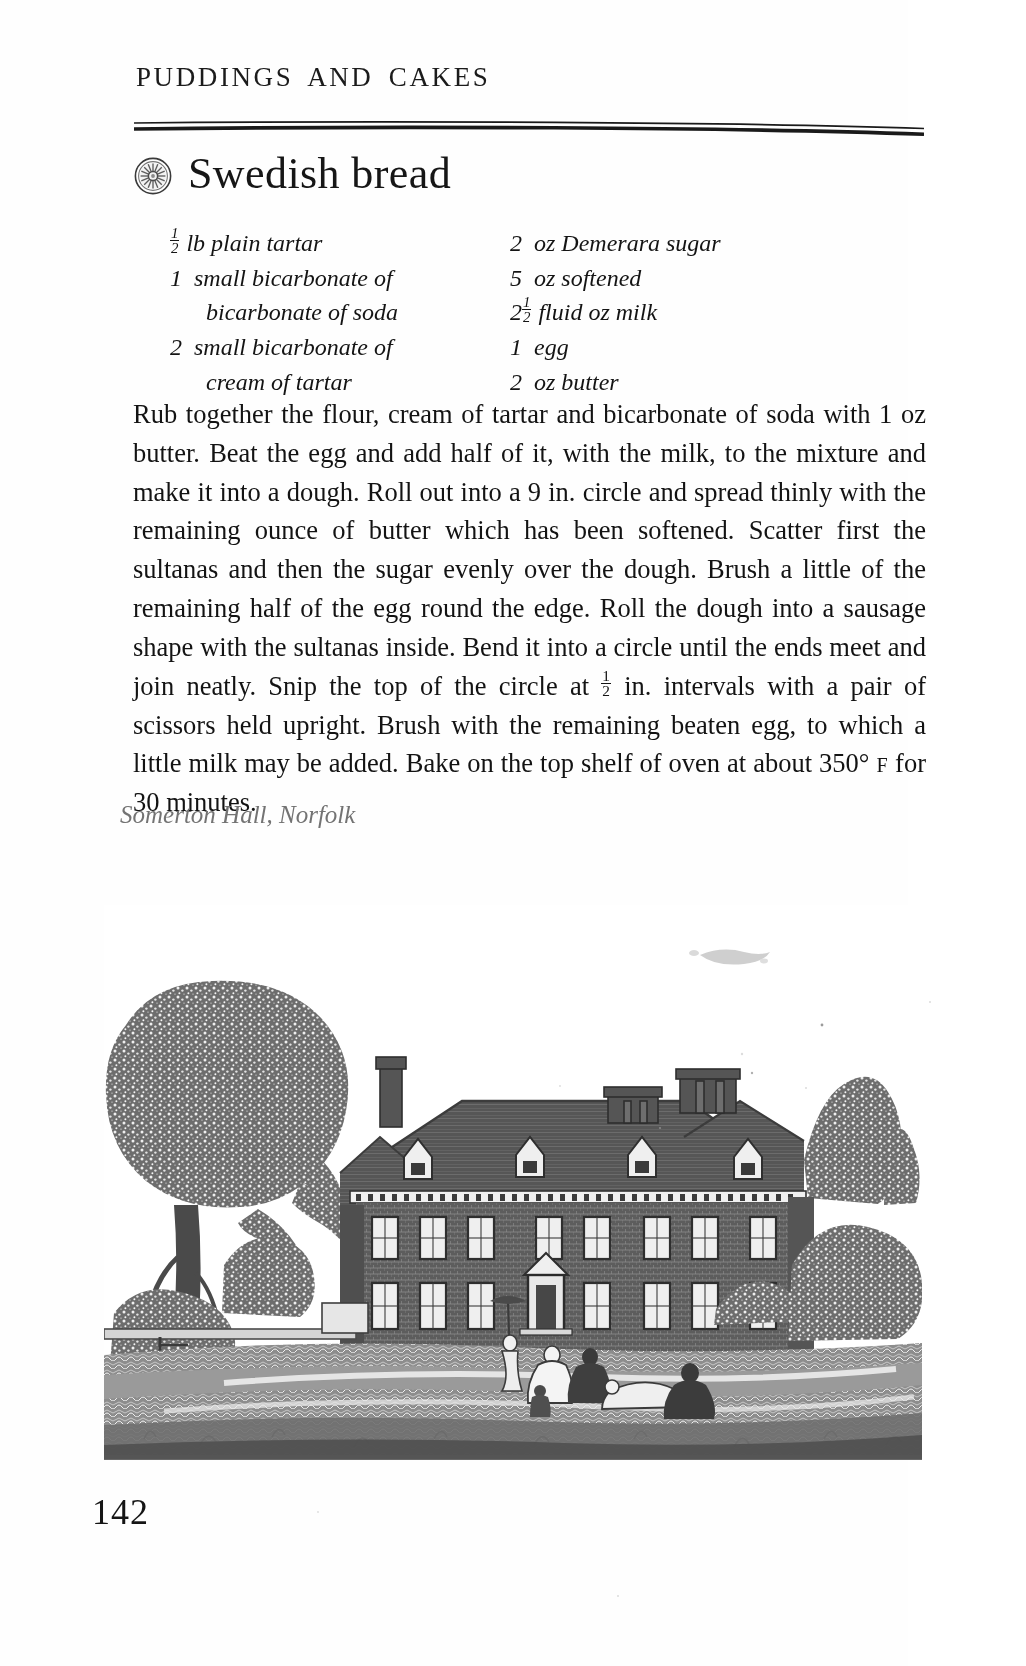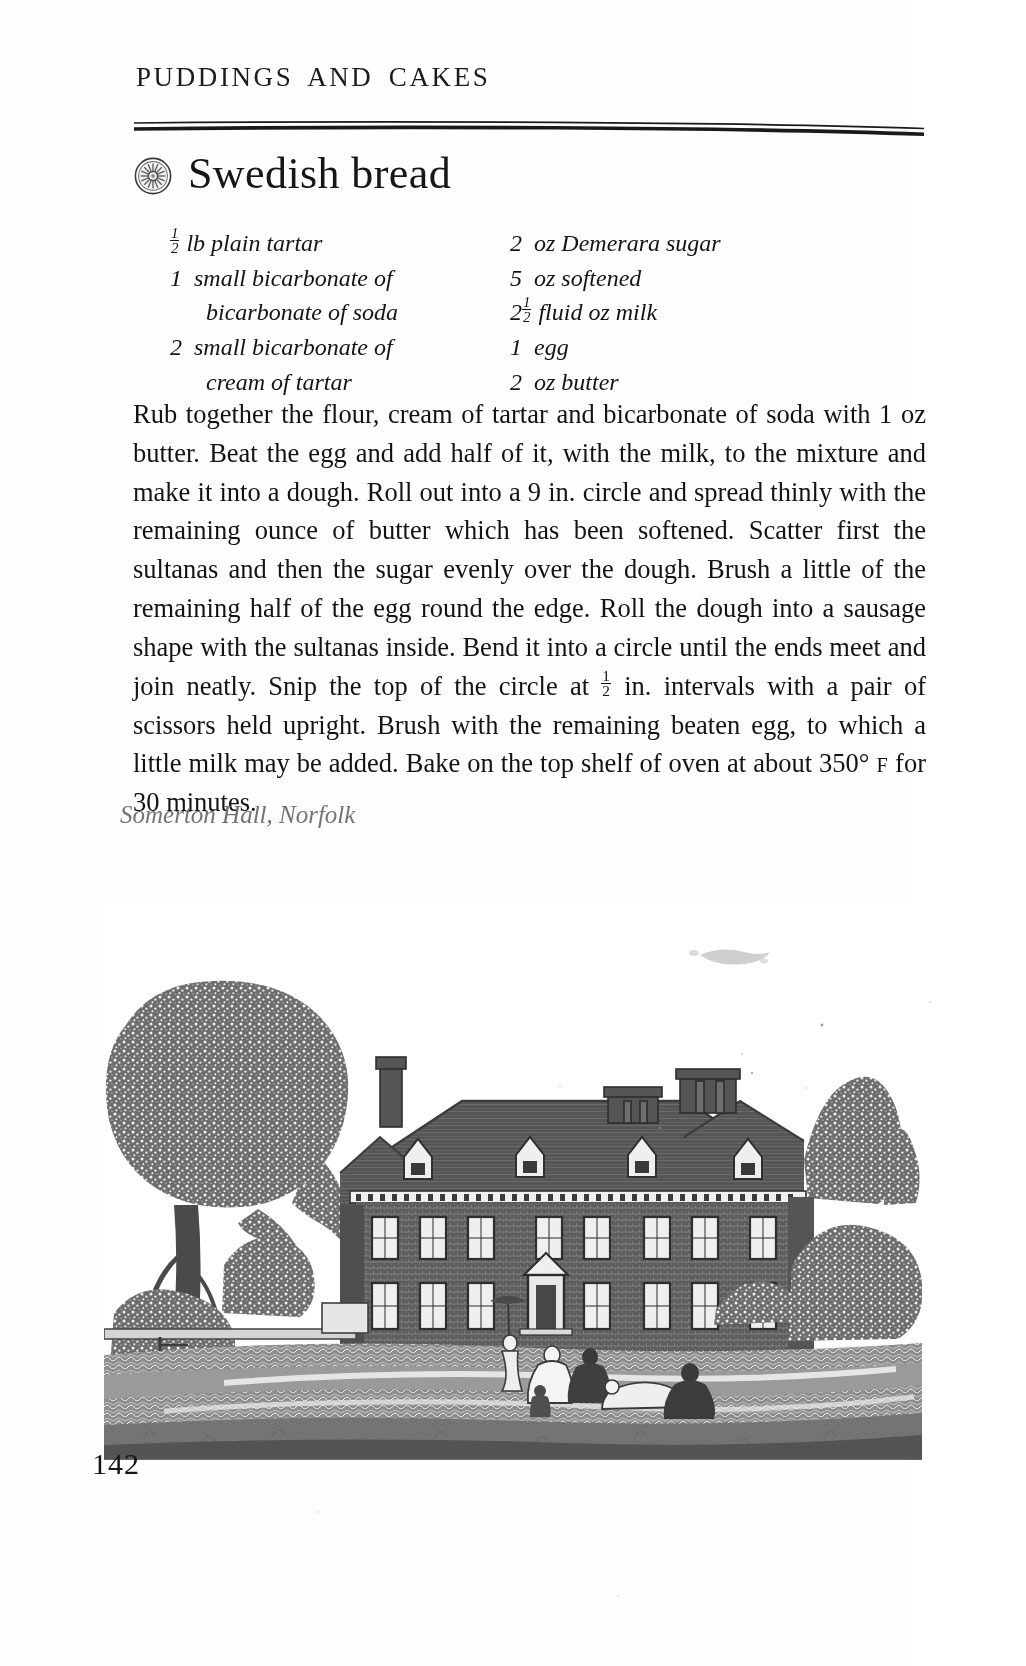--- a/index.html
+++ b/index.html
@@ -150,22 +150,22 @@
     height: 555px;
     background: #ffffff;
     overflow: hidden;
   }
   .plate svg { display: block; }
 
   
   .folio {
     position: absolute;
     left: 92px;
-    top: 1447px;
-    font-size: 30px;
+    top: 1491px;
+    font-size: 36px;
     letter-spacing: 1px;
     color: #151515;
   }
 
   
   .speckle {
     position: absolute;
     left: 0; top: 0;
     width: 1026px; height: 1666px;
     pointer-events: none;

